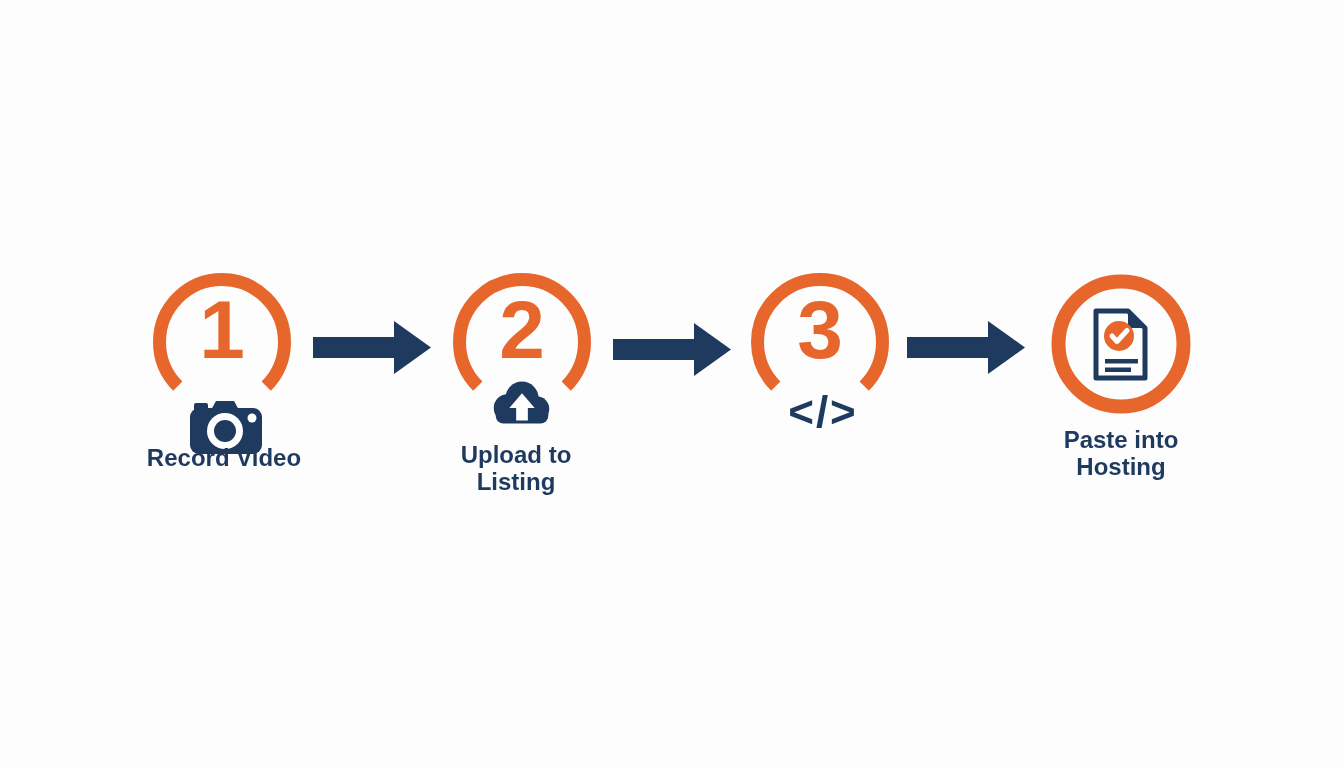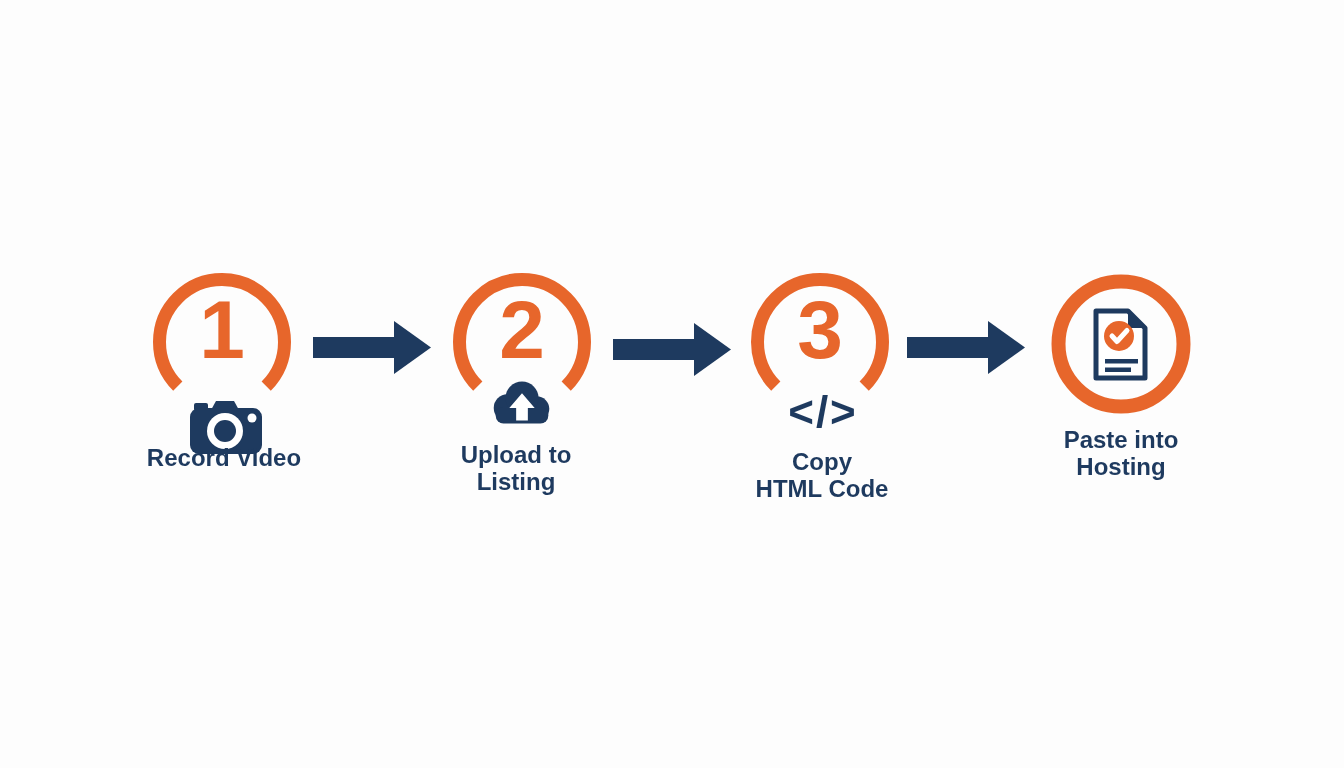--- a/index.html
+++ b/index.html
@@ -105,24 +105,20 @@
     <polygon points="82,2 119,28.5 82,55" fill="#1E3A5F"></polygon>
   </svg>
 
   <svg class="abs ring-box" style="left:745px; top:267px;" viewBox="-75 -75 150 150">
     <path d="M -44.2 44.2 A 62.5 62.5 0 1 1 44.2 44.2" fill="none" stroke="#E7662B" stroke-width="13" stroke-linecap="butt"></path>
   </svg>
   <div class="abs step-number" style="left:745px; top:267px;">3</div>
 
   <div class="abs code-glyph" style="left:748px; top:390px;">&lt;/&gt;</div>
 
-  <div class="abs step-label" style="left:702px; top:448px;">
-    <div>Copy</div>
-    <div>HTML Code</div>
-  </div>
 
   <svg class="abs" style="left:906px; top:319px;" width="120" height="58" viewBox="0 0 120 58">
     <rect x="1" y="18" width="84" height="21" fill="#1E3A5F"></rect>
     <polygon points="82,2 119,28.5 82,55" fill="#1E3A5F"></polygon>
   </svg>
 
   <svg class="abs ring-box" style="left:1046px; top:269px;" viewBox="-75 -75 150 150">
     <circle cx="0" cy="0" r="62.5" fill="none" stroke="#E7662B" stroke-width="14"></circle>
   </svg>
 

